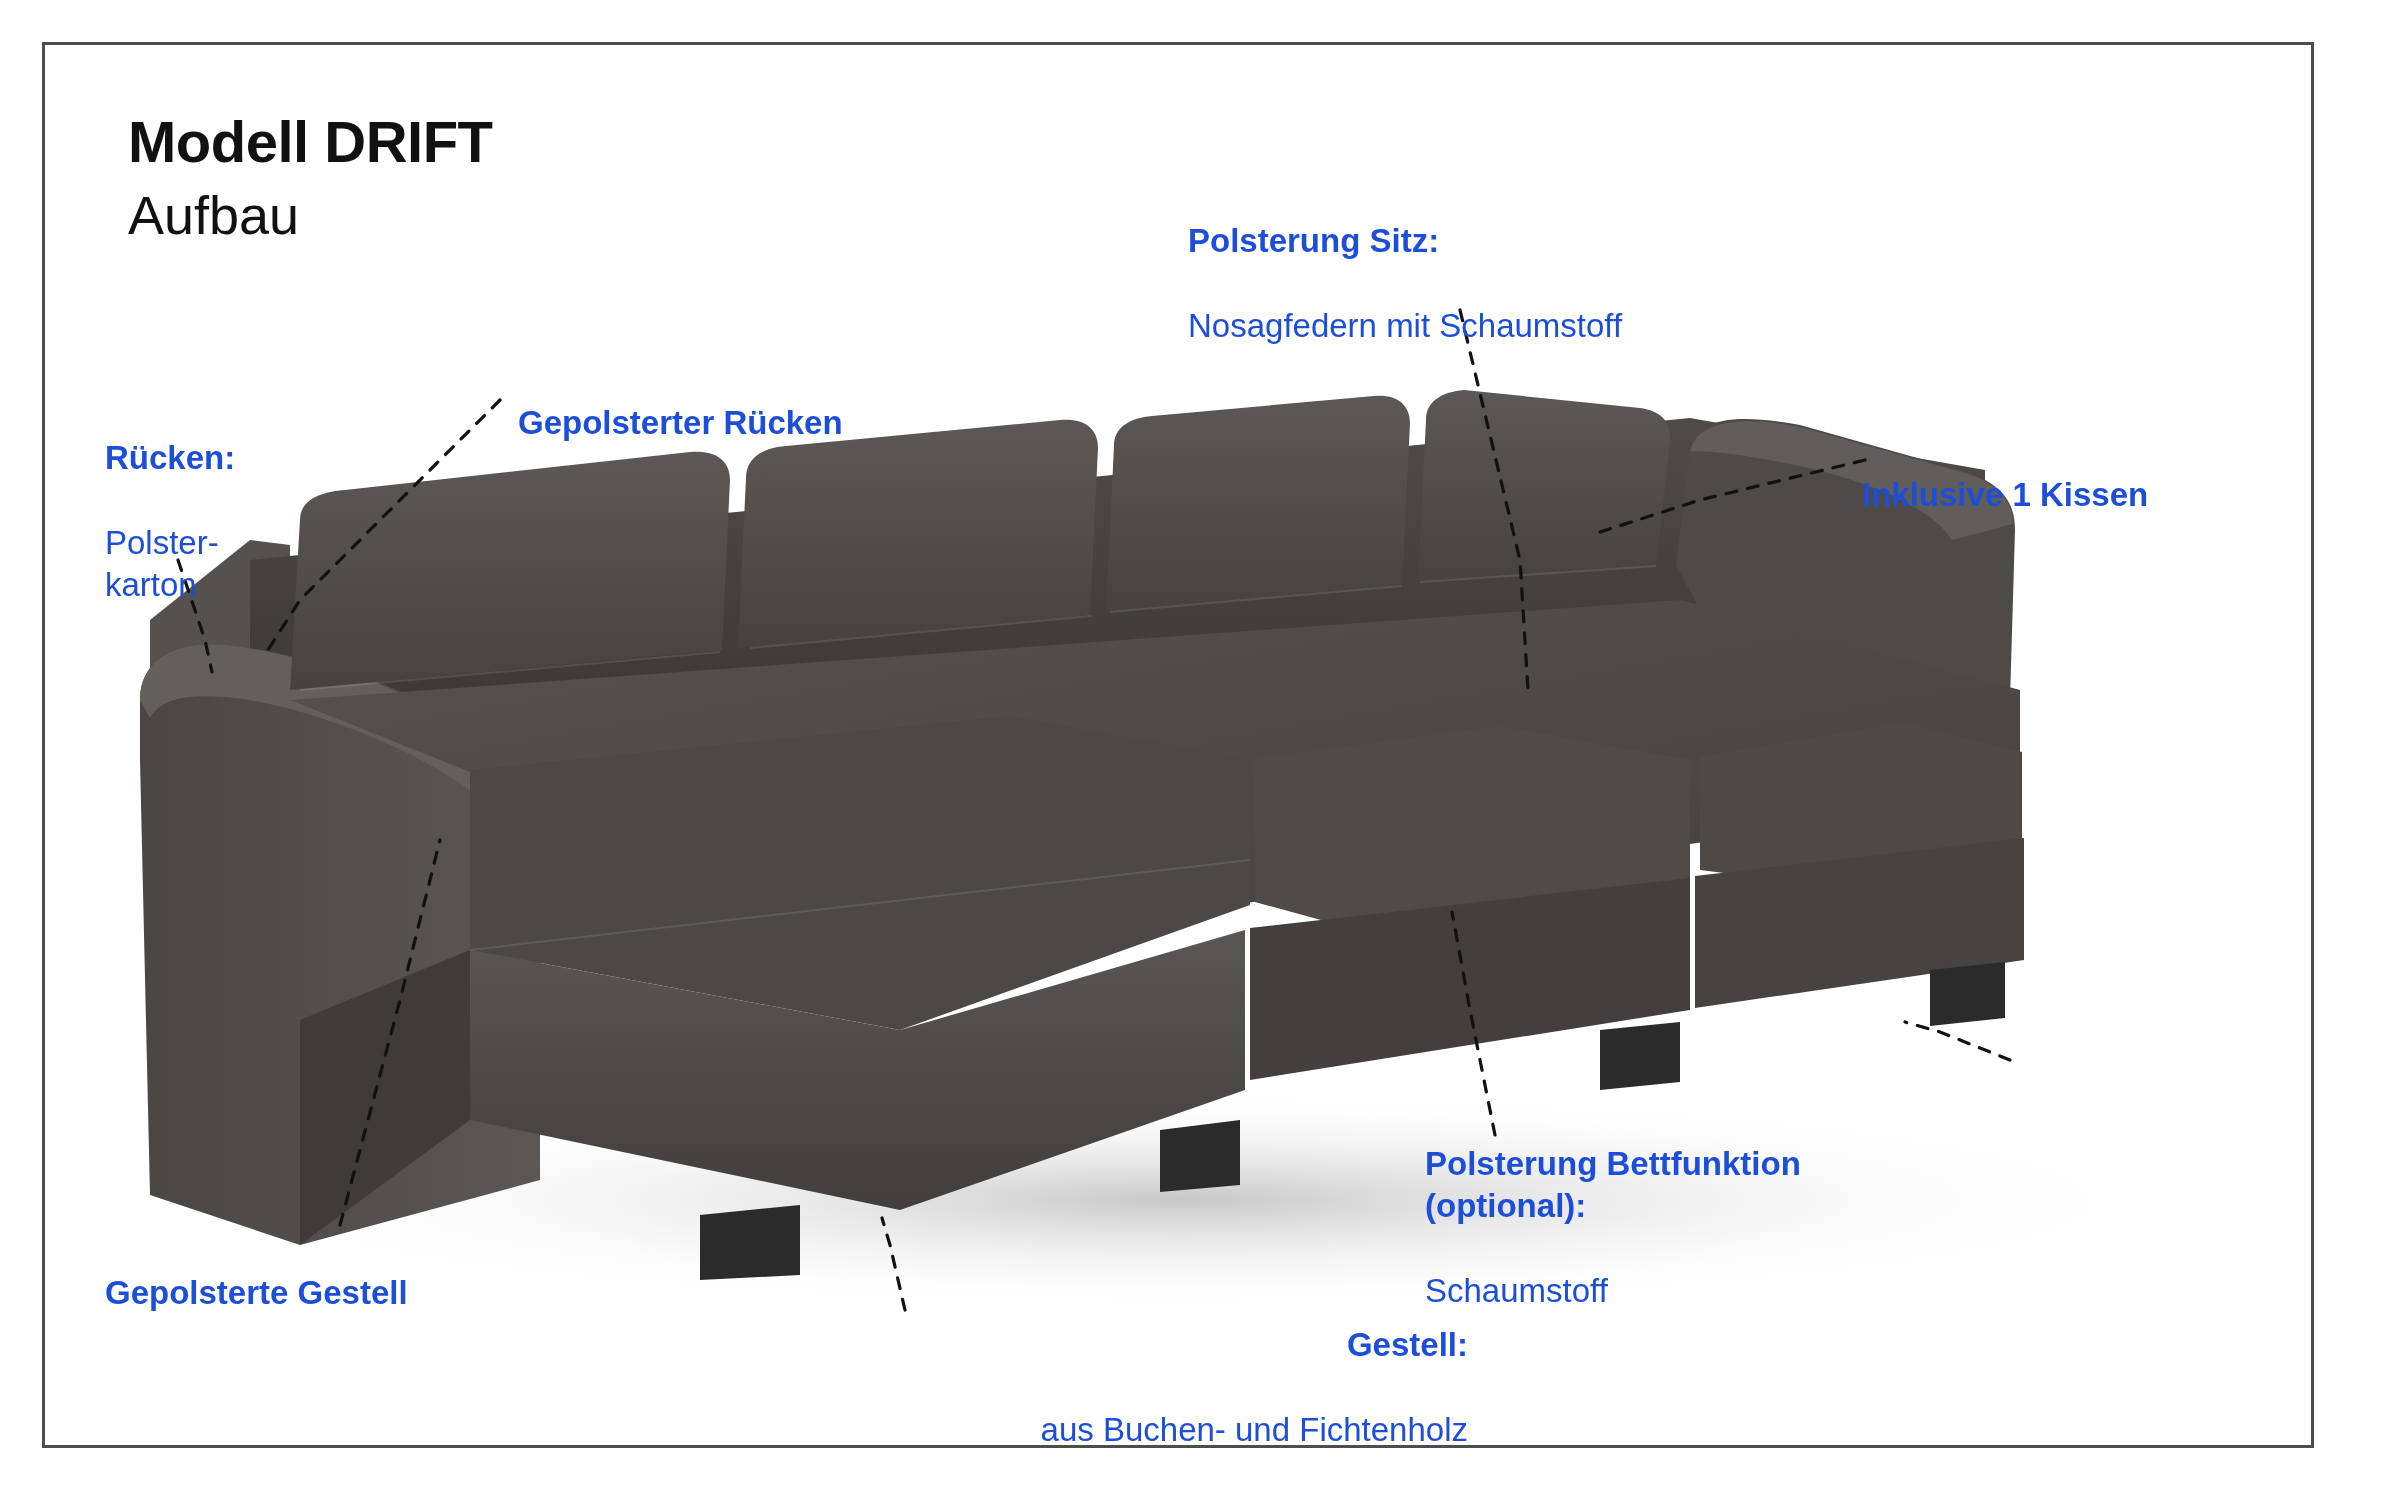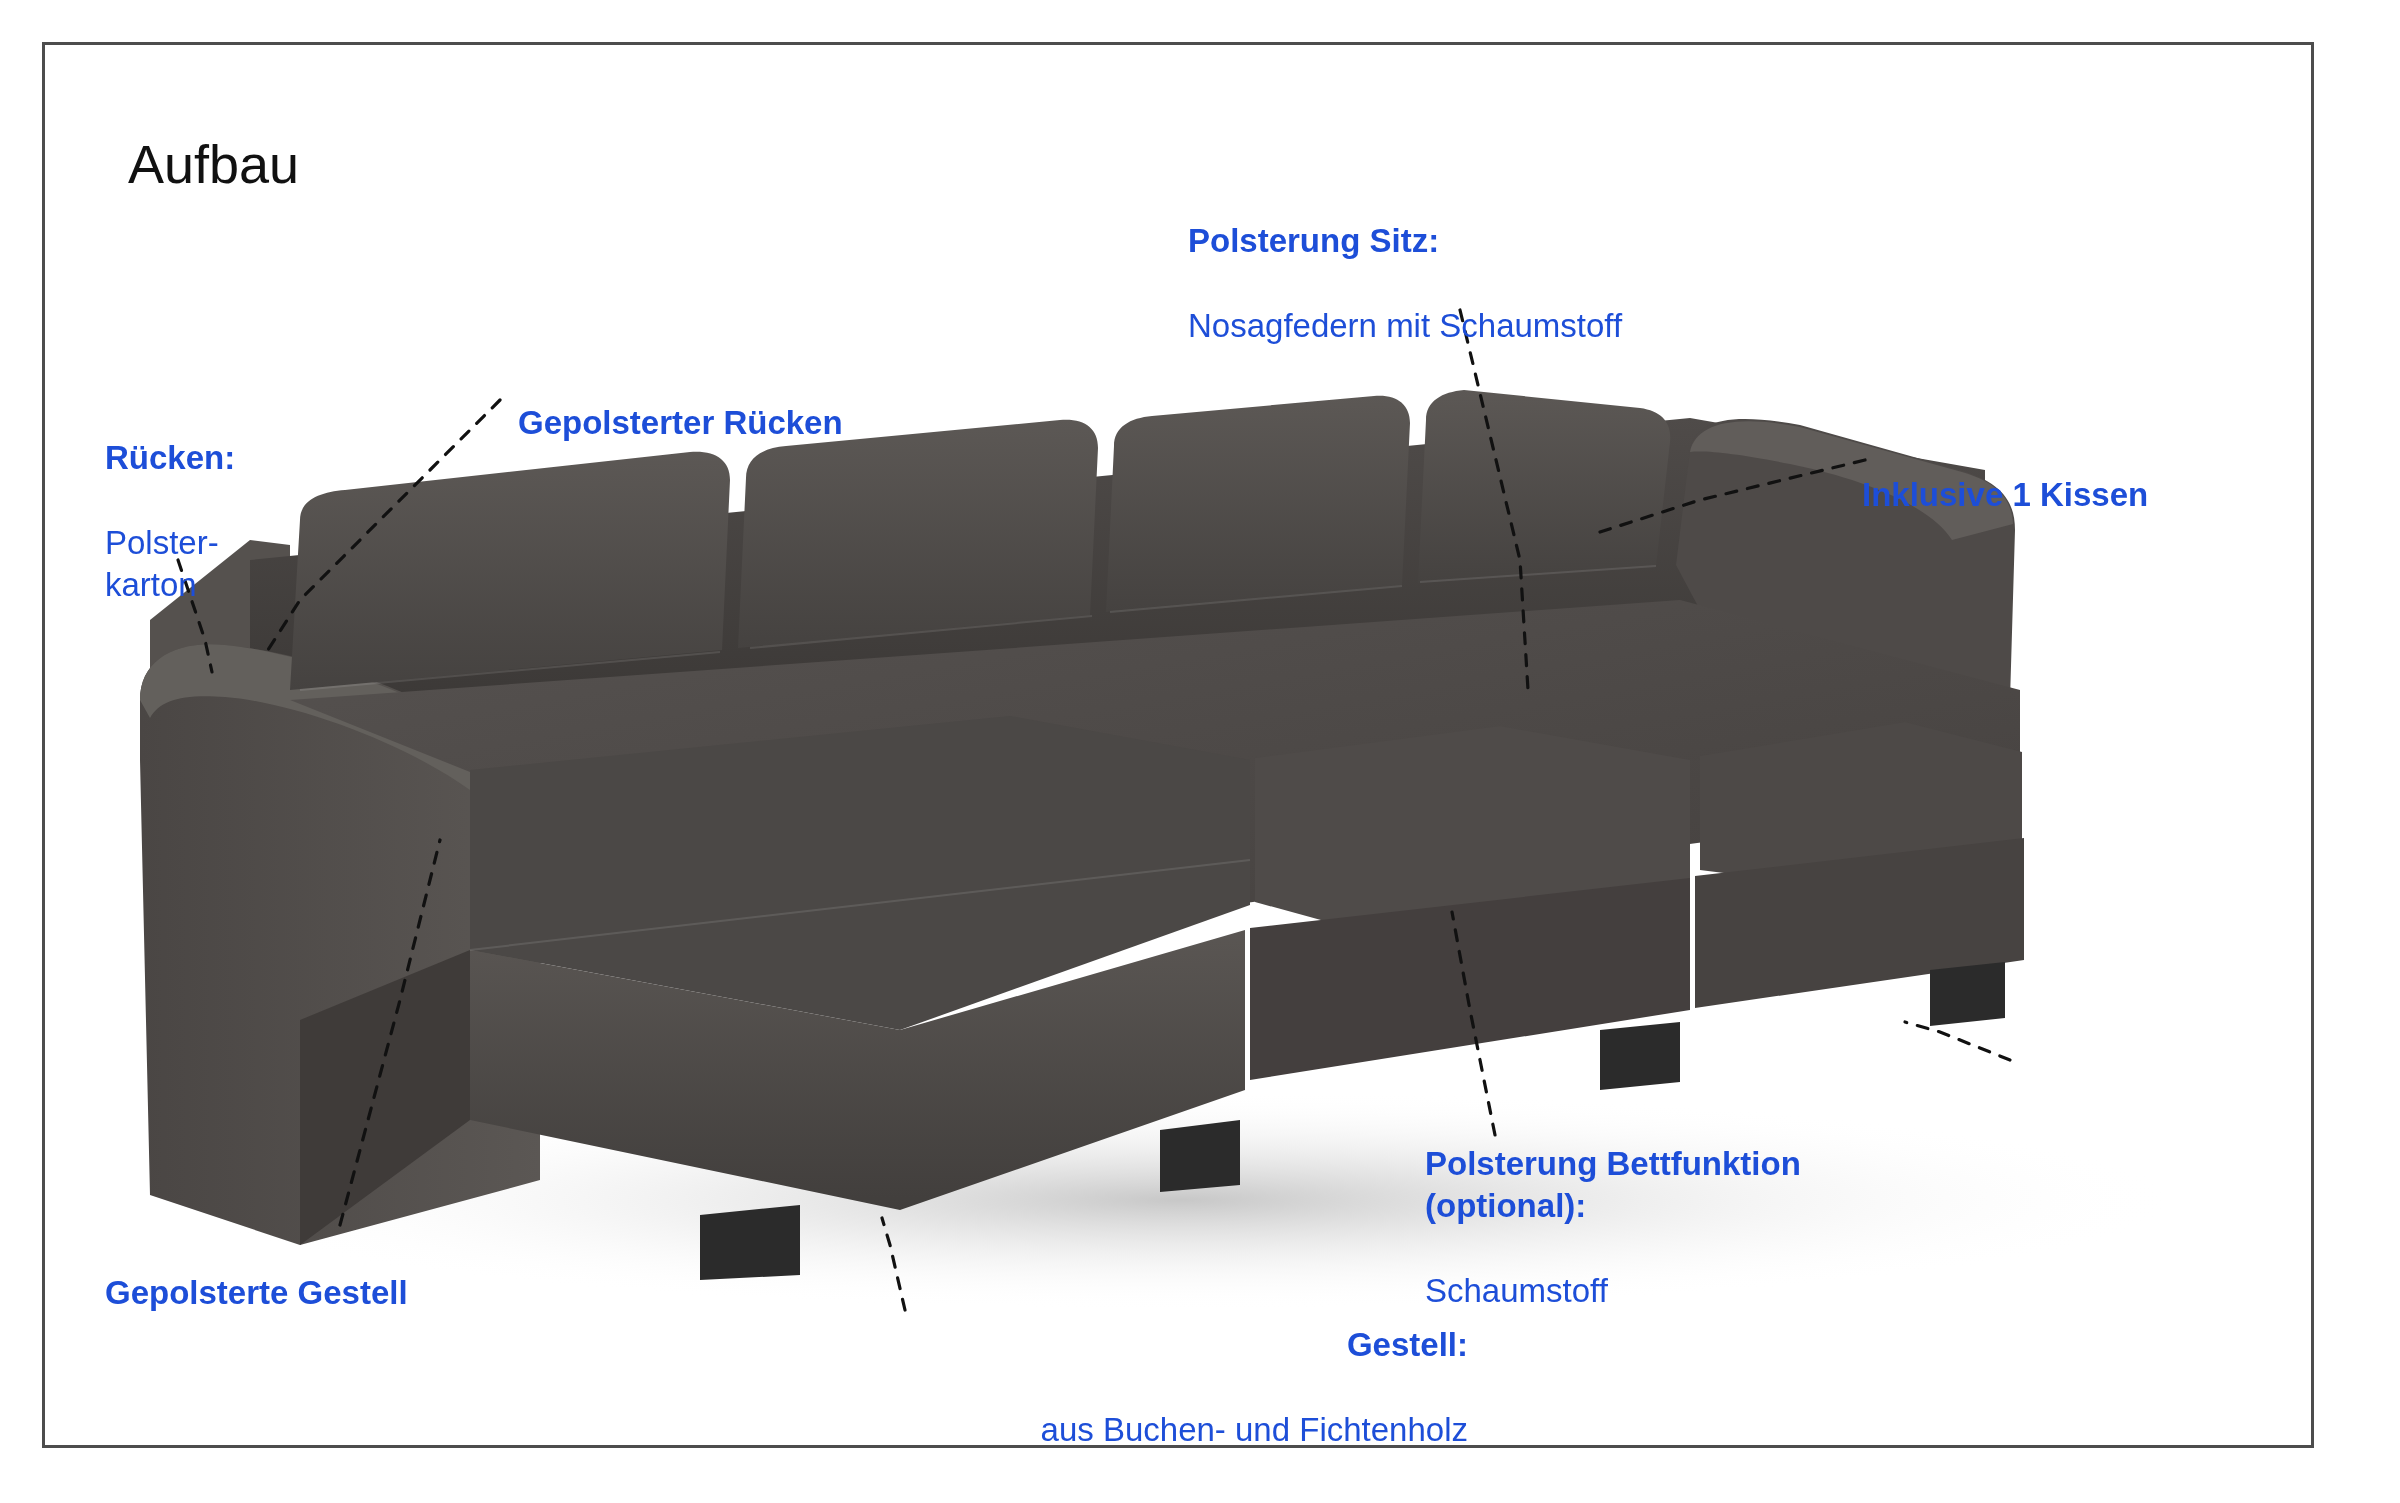--- a/index.html
+++ b/index.html
@@ -39,22 +39,21 @@
     font-weight: bold;
     letter-spacing: -0.5px;
     line-height: 1.05;
     color: #111111;
   }
   .title-sub {
     font-size: 54px;
     font-weight: normal;
     line-height: 1.15;
     color: #111111;
-    margin-top: 21px;
-    text-align: right;
+    margin-top: 11px;
   }
   .lbl {
     position: absolute;
     font-size: 33px;
     line-height: 1.28;
     color: #1d4ed8;
     white-space: pre-line;
   }
   .lbl .hd {
     font-weight: bold;
@@ -170,20 +169,21 @@
       <path d="M1460,310 L1520,560 L1528,690"></path>
       <path d="M1865,460 L1700,500 L1600,532"></path>
       <path d="M2010,1060 L1940,1032 L1905,1022"></path>
       <path d="M1495,1135 L1470,1010 L1452,912"></path>
       <path d="M905,1310 L890,1245 L882,1218"></path>
       <path d="M340,1225 L400,1000 L440,840"></path>
     </g>
   </svg>
 
   <div class="title-block">
+    <div class="title-main">Modell DRIFT</div>
     <div class="title-sub">Aufbau</div>
   </div>
 
   <div class="lbl" style="left:105px; top:395px; width:230px;">
     <span class="hd">Rücken:</span>
     <span class="bd">Polster-
 karton</span>
   </div>
 
   <div class="lbl bold" style="left:518px; top:360px; width:460px;">

